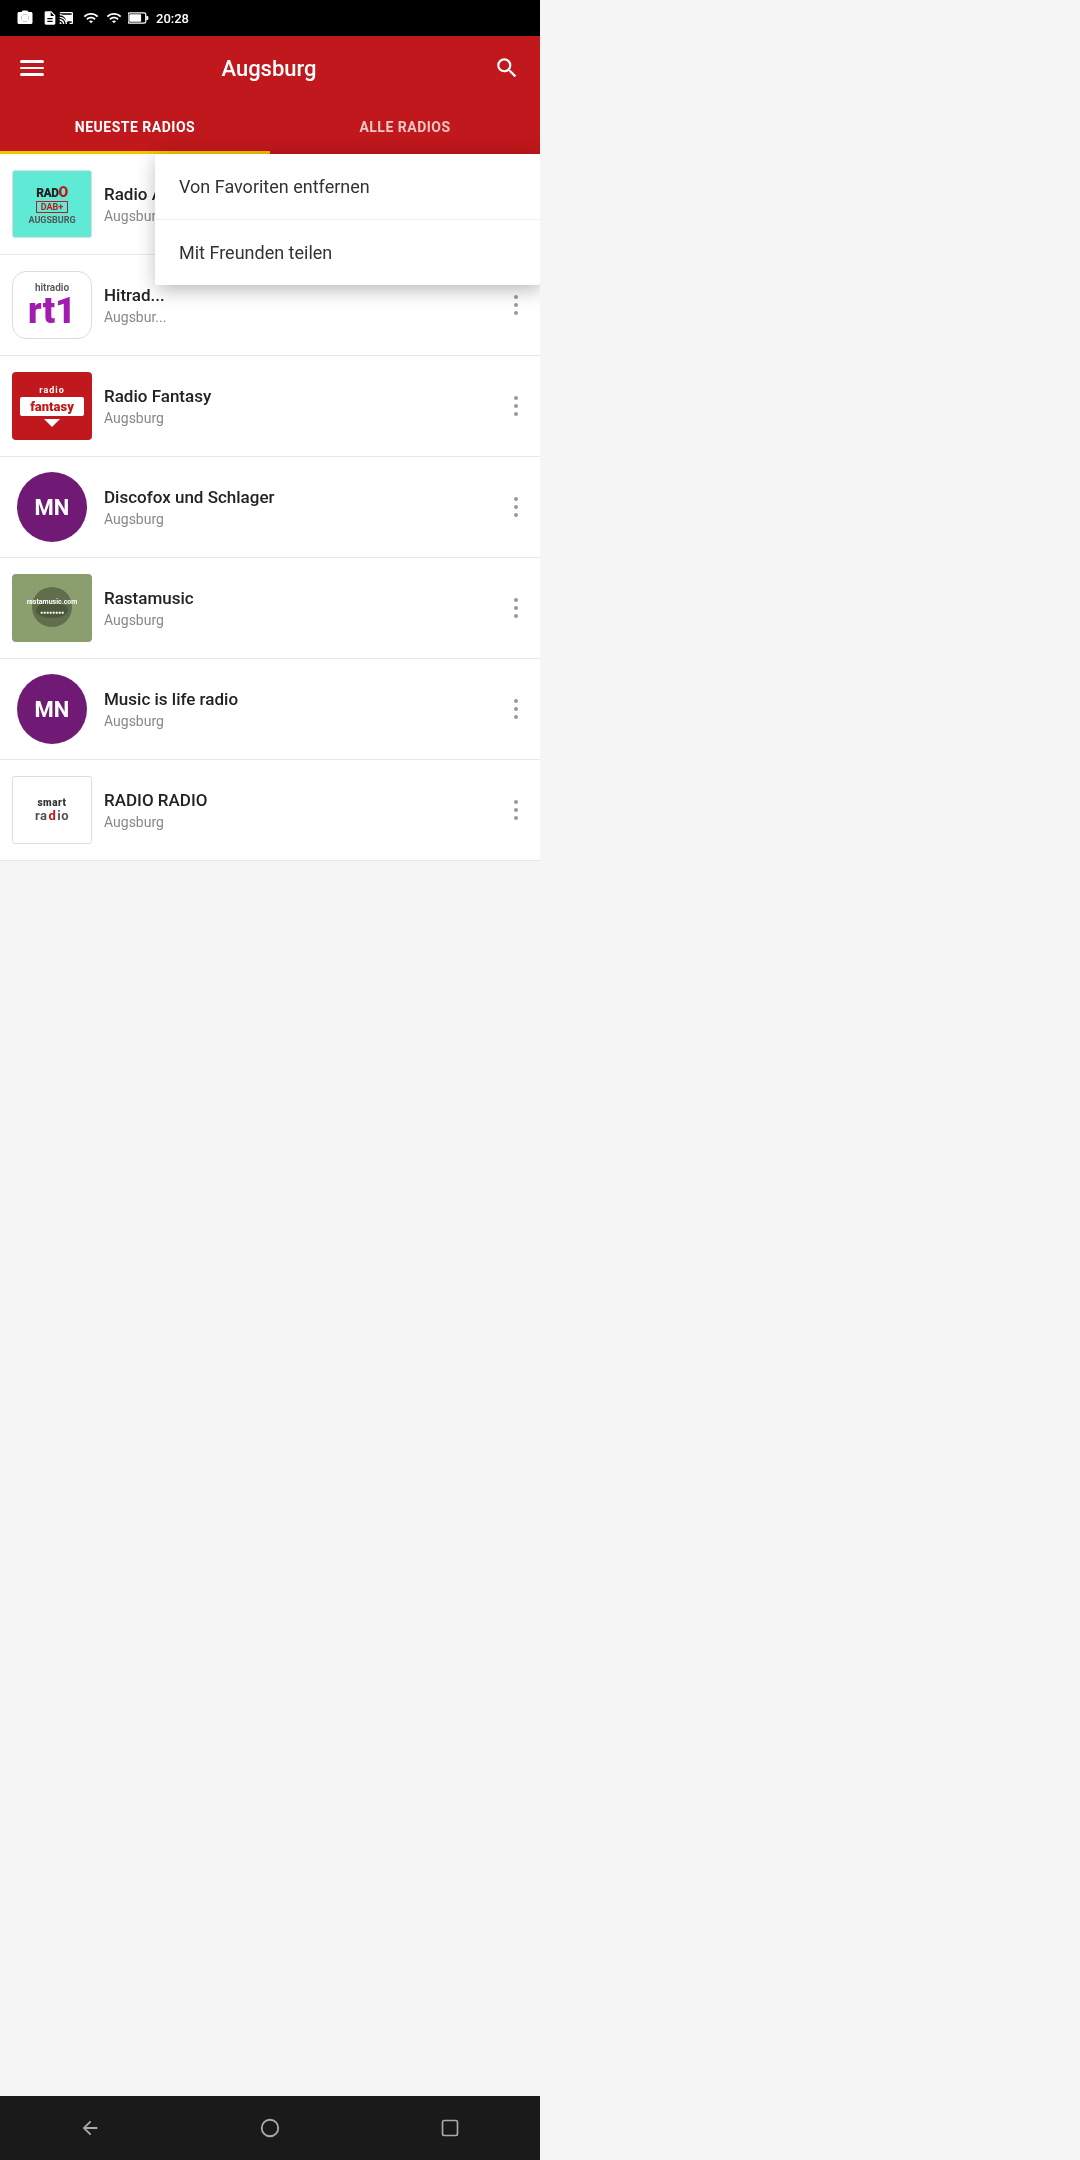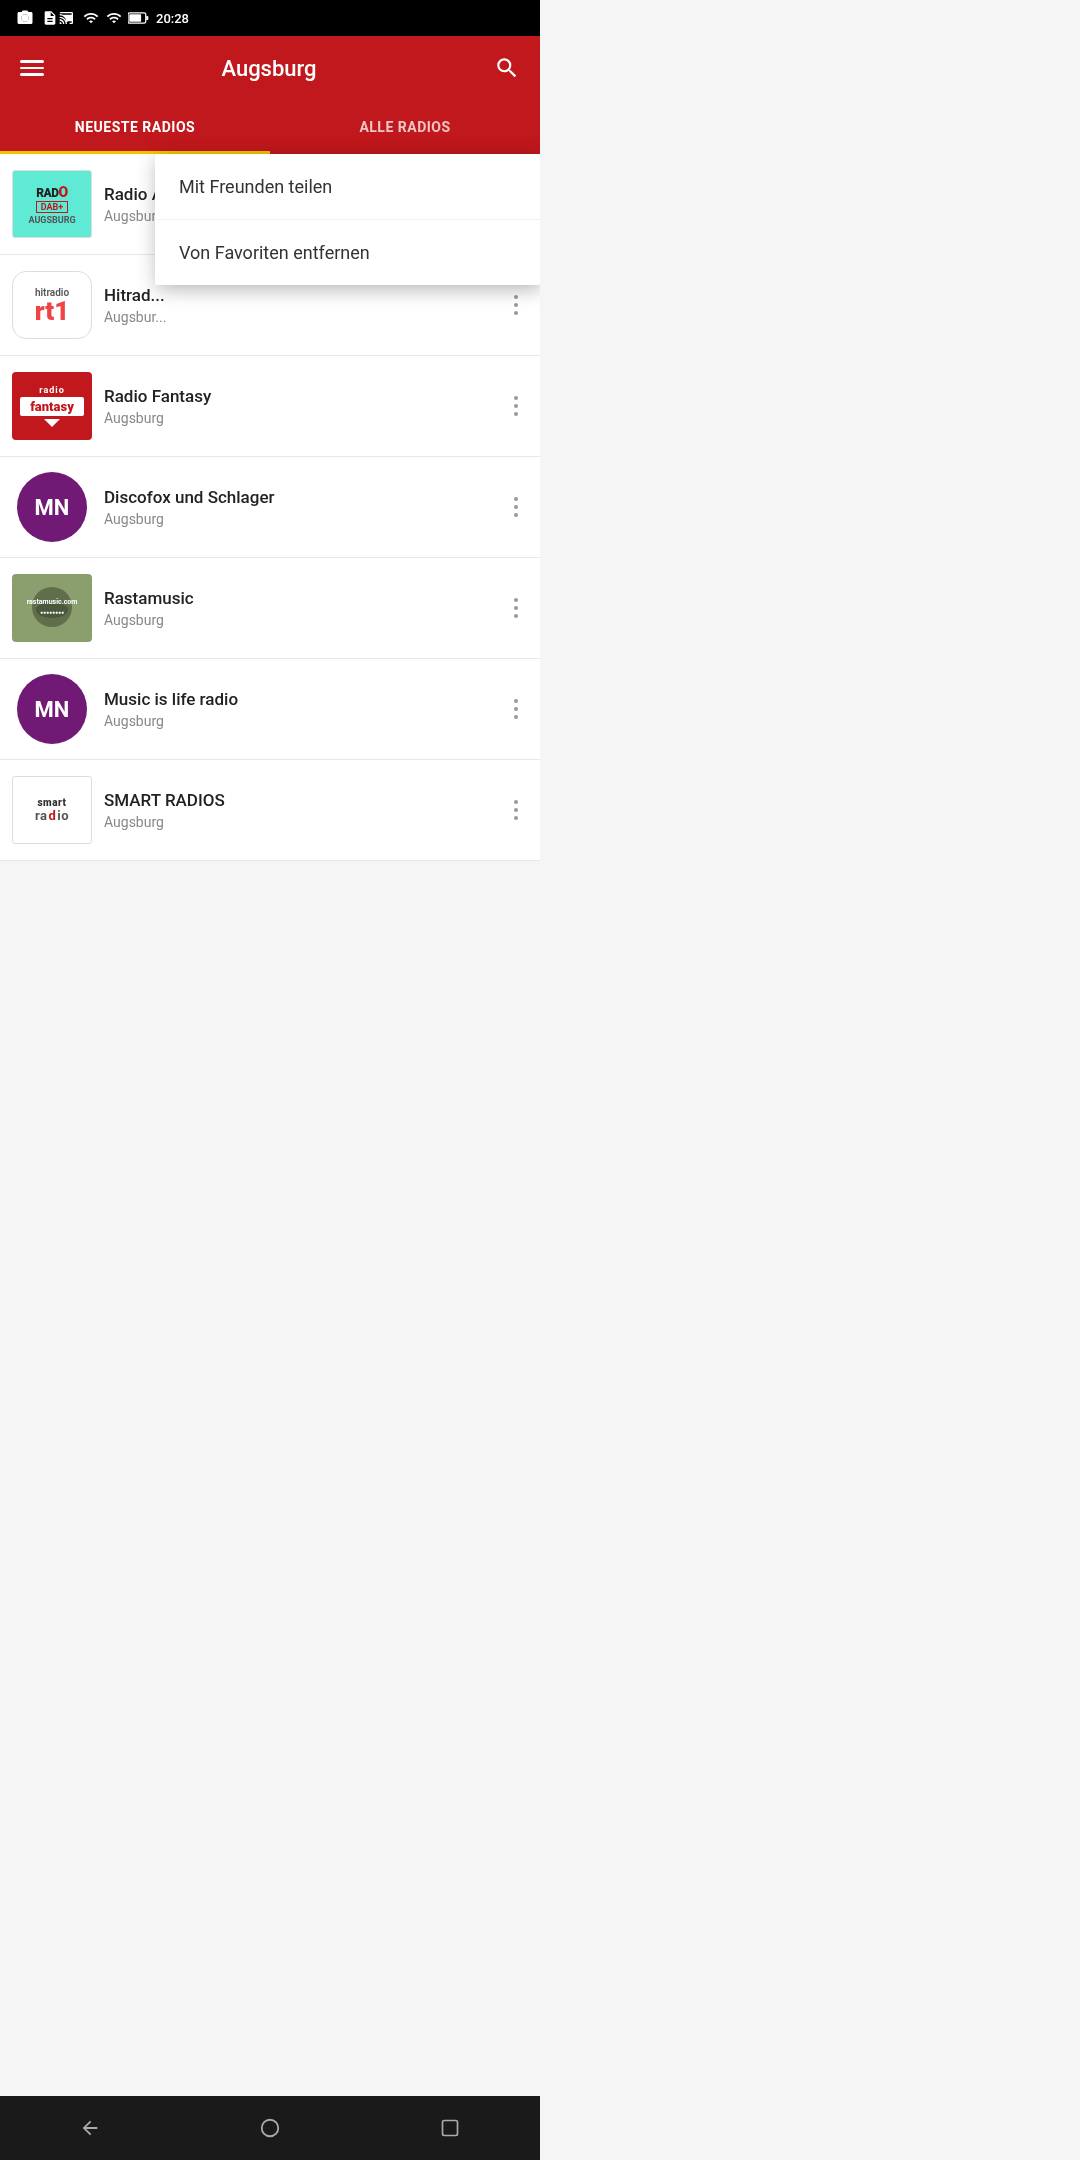--- a/index.html
+++ b/index.html
@@ -246,23 +246,23 @@
       justify-content: center;
       border-radius: 14px;
       overflow: hidden;
     }
     .hitradio-logo .hit-text {
       font-size: 10px;
       color: #555;
       font-weight: 600;
     }
     .hitradio-logo .rt1-text {
-      font-size: 26px;
+      font-size: 36px;
       font-weight: 900;
-      color: #ef4444;
+      color: #a21caf;
       line-height: 1;
     }
 
     
     .fantasy-logo {
       background: #c0181c;
       border-radius: 4px;
       width: 80px;
       height: 68px;
       display: flex;
@@ -383,24 +383,24 @@
       </div>
       <div class="more-icon">
         <span></span>
           <span></span>
           <span></span>
       </div>
     </div>
 
     <div class="context-menu" style="top: 0px; left: 155px; right: 0; position: absolute; z-index: 200; background: #fff; box-shadow: 2px 4px 20px rgba(0,0,0,0.3);">
       <div class="context-menu-item">
+        <span>Von Favoriten entfernen</span>
+      </div>
+      <div class="context-menu-item">
         <span>Mit Freunden teilen</span>
-      </div>
-      <div class="context-menu-item">
-        <span>Von Favoriten entfernen</span>
       </div>
     </div>
 
     <div class="list-item">
       <div class="hitradio-logo">
         <div class="hit-text">hitradio</div>
         <div class="rt1-text">rt1</div>
       </div>
       <div class="list-item-info">
         <div class="list-item-name">Hitrad...</div>
@@ -487,21 +487,21 @@
     <div class="list-item">
       <div class="smart-logo">
         <div style="display:flex;flex-direction:column;align-items:center;justify-content:center;">
           <div style="font-size:10px;font-weight:900;color:#333;letter-spacing:0.5px;">smart</div>
           <div style="font-size:13px;font-weight:700;color:#555;letter-spacing:0.5px;display:flex;align-items:center;gap:1px;">
             ra<span style="color:#c0181c;">d</span>io
           </div>
         </div>
       </div>
       <div class="list-item-info">
-        <div class="list-item-name">SMART RADIOS</div>
+        <div class="list-item-name">RADIO RADIO</div>
         <div class="list-item-sub">Augsburg</div>
       </div>
       <div class="more-icon">
         <span></span>
           <span></span>
           <span></span>
       </div>
     </div>
 
   </div>

